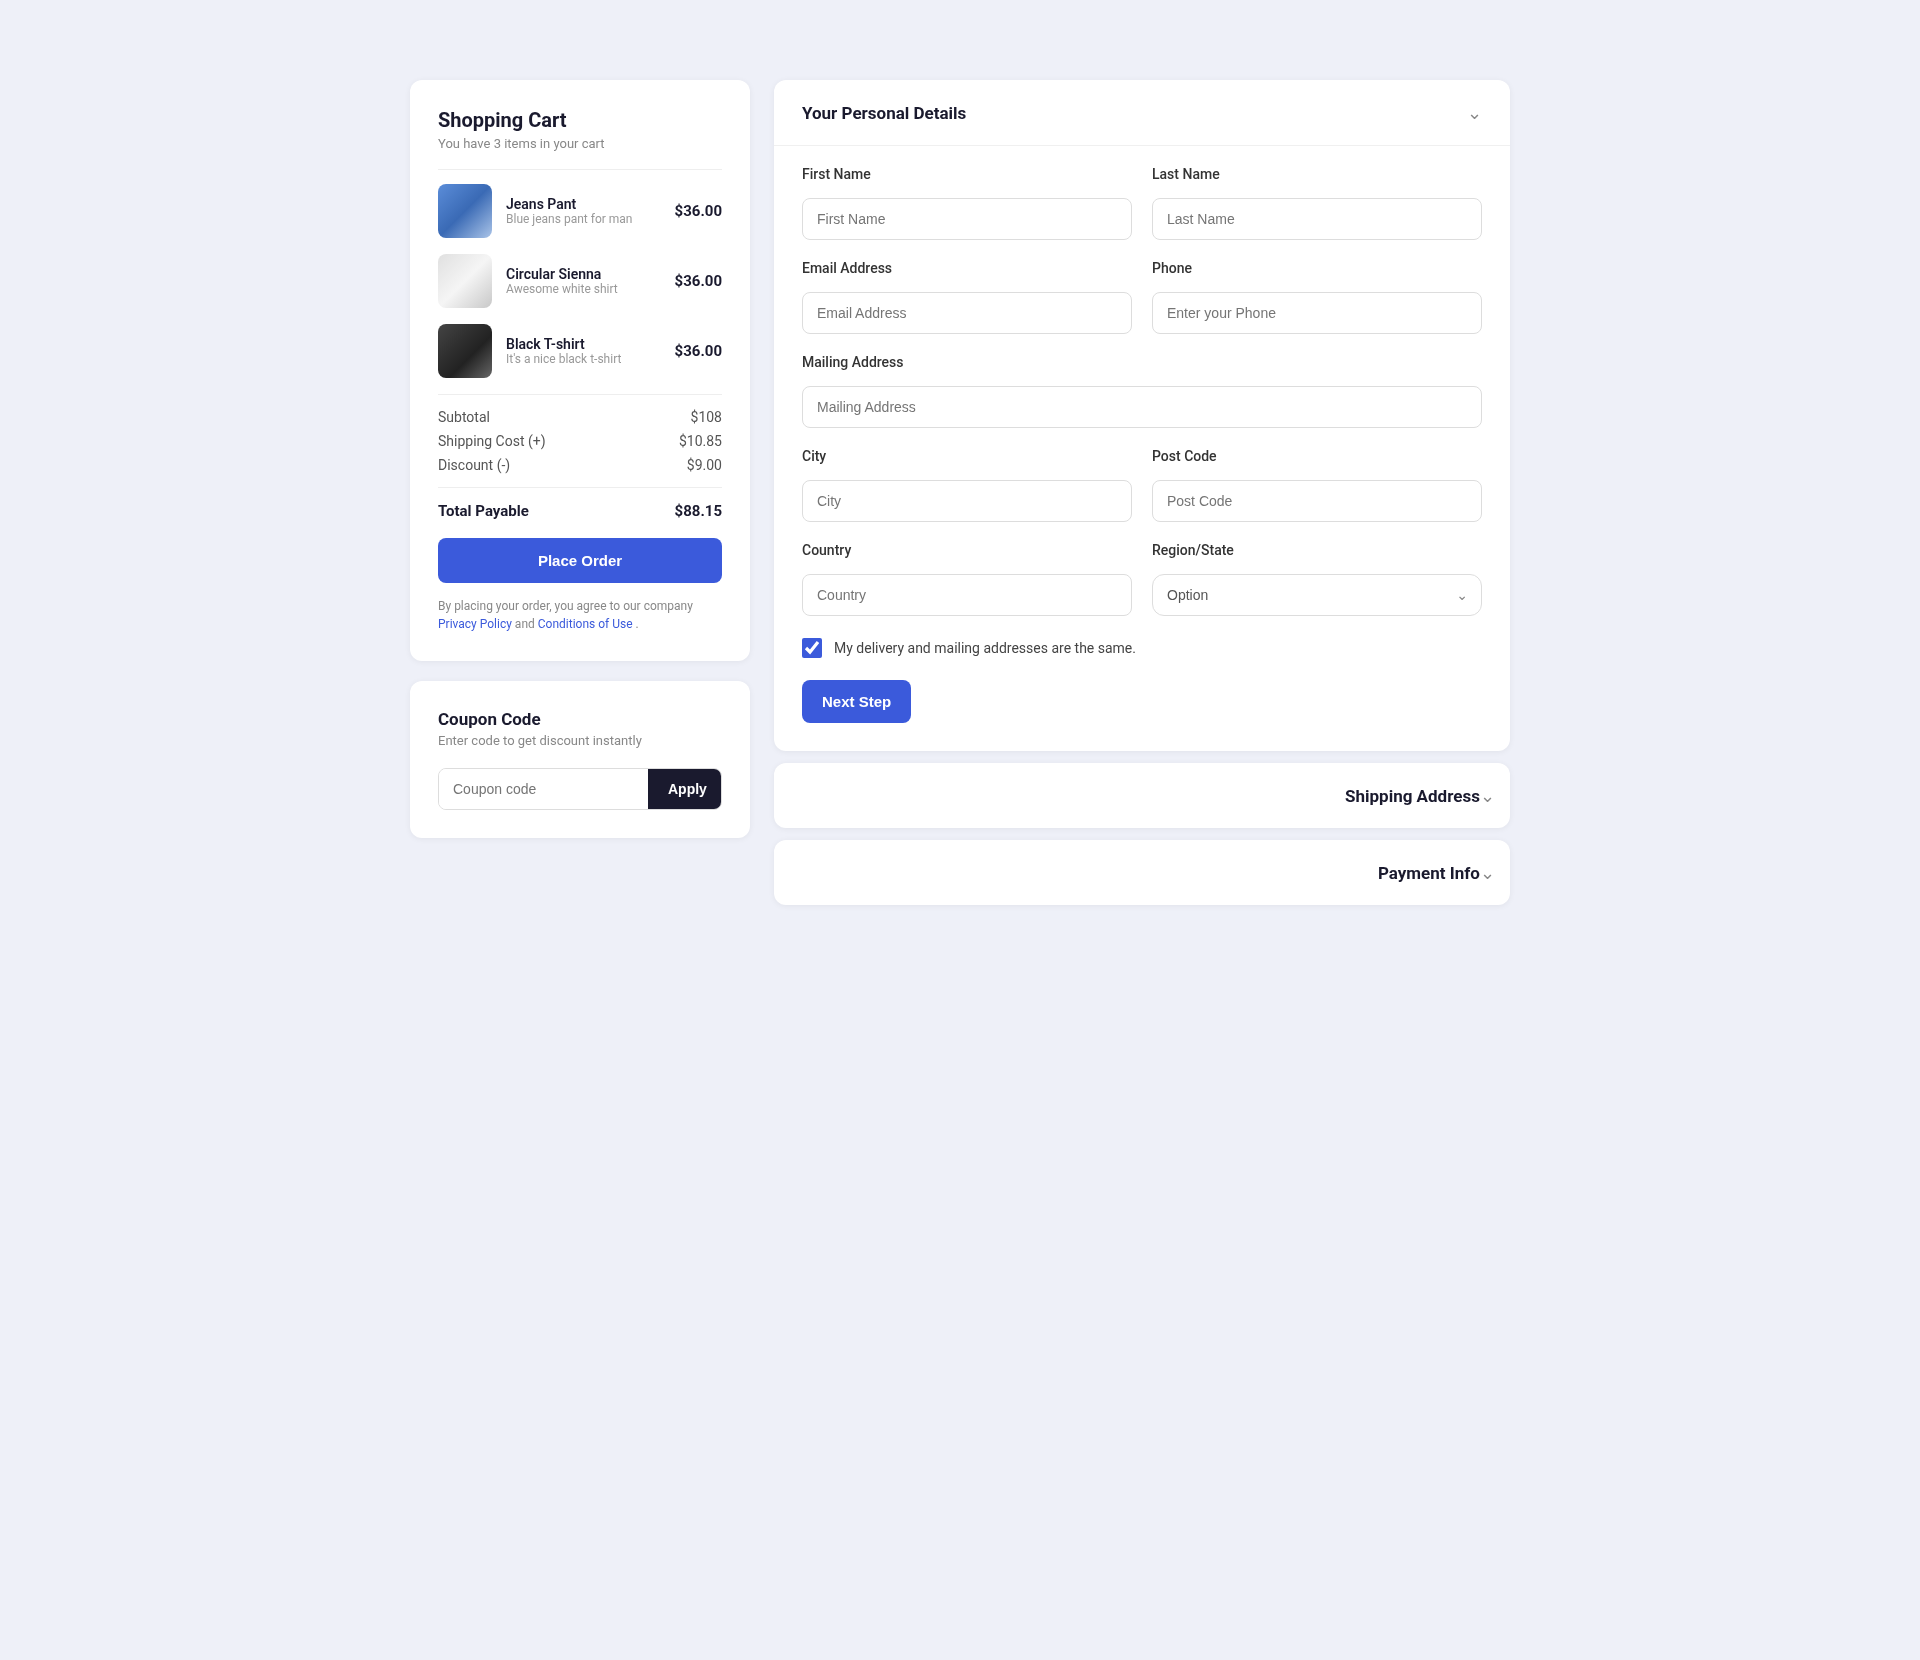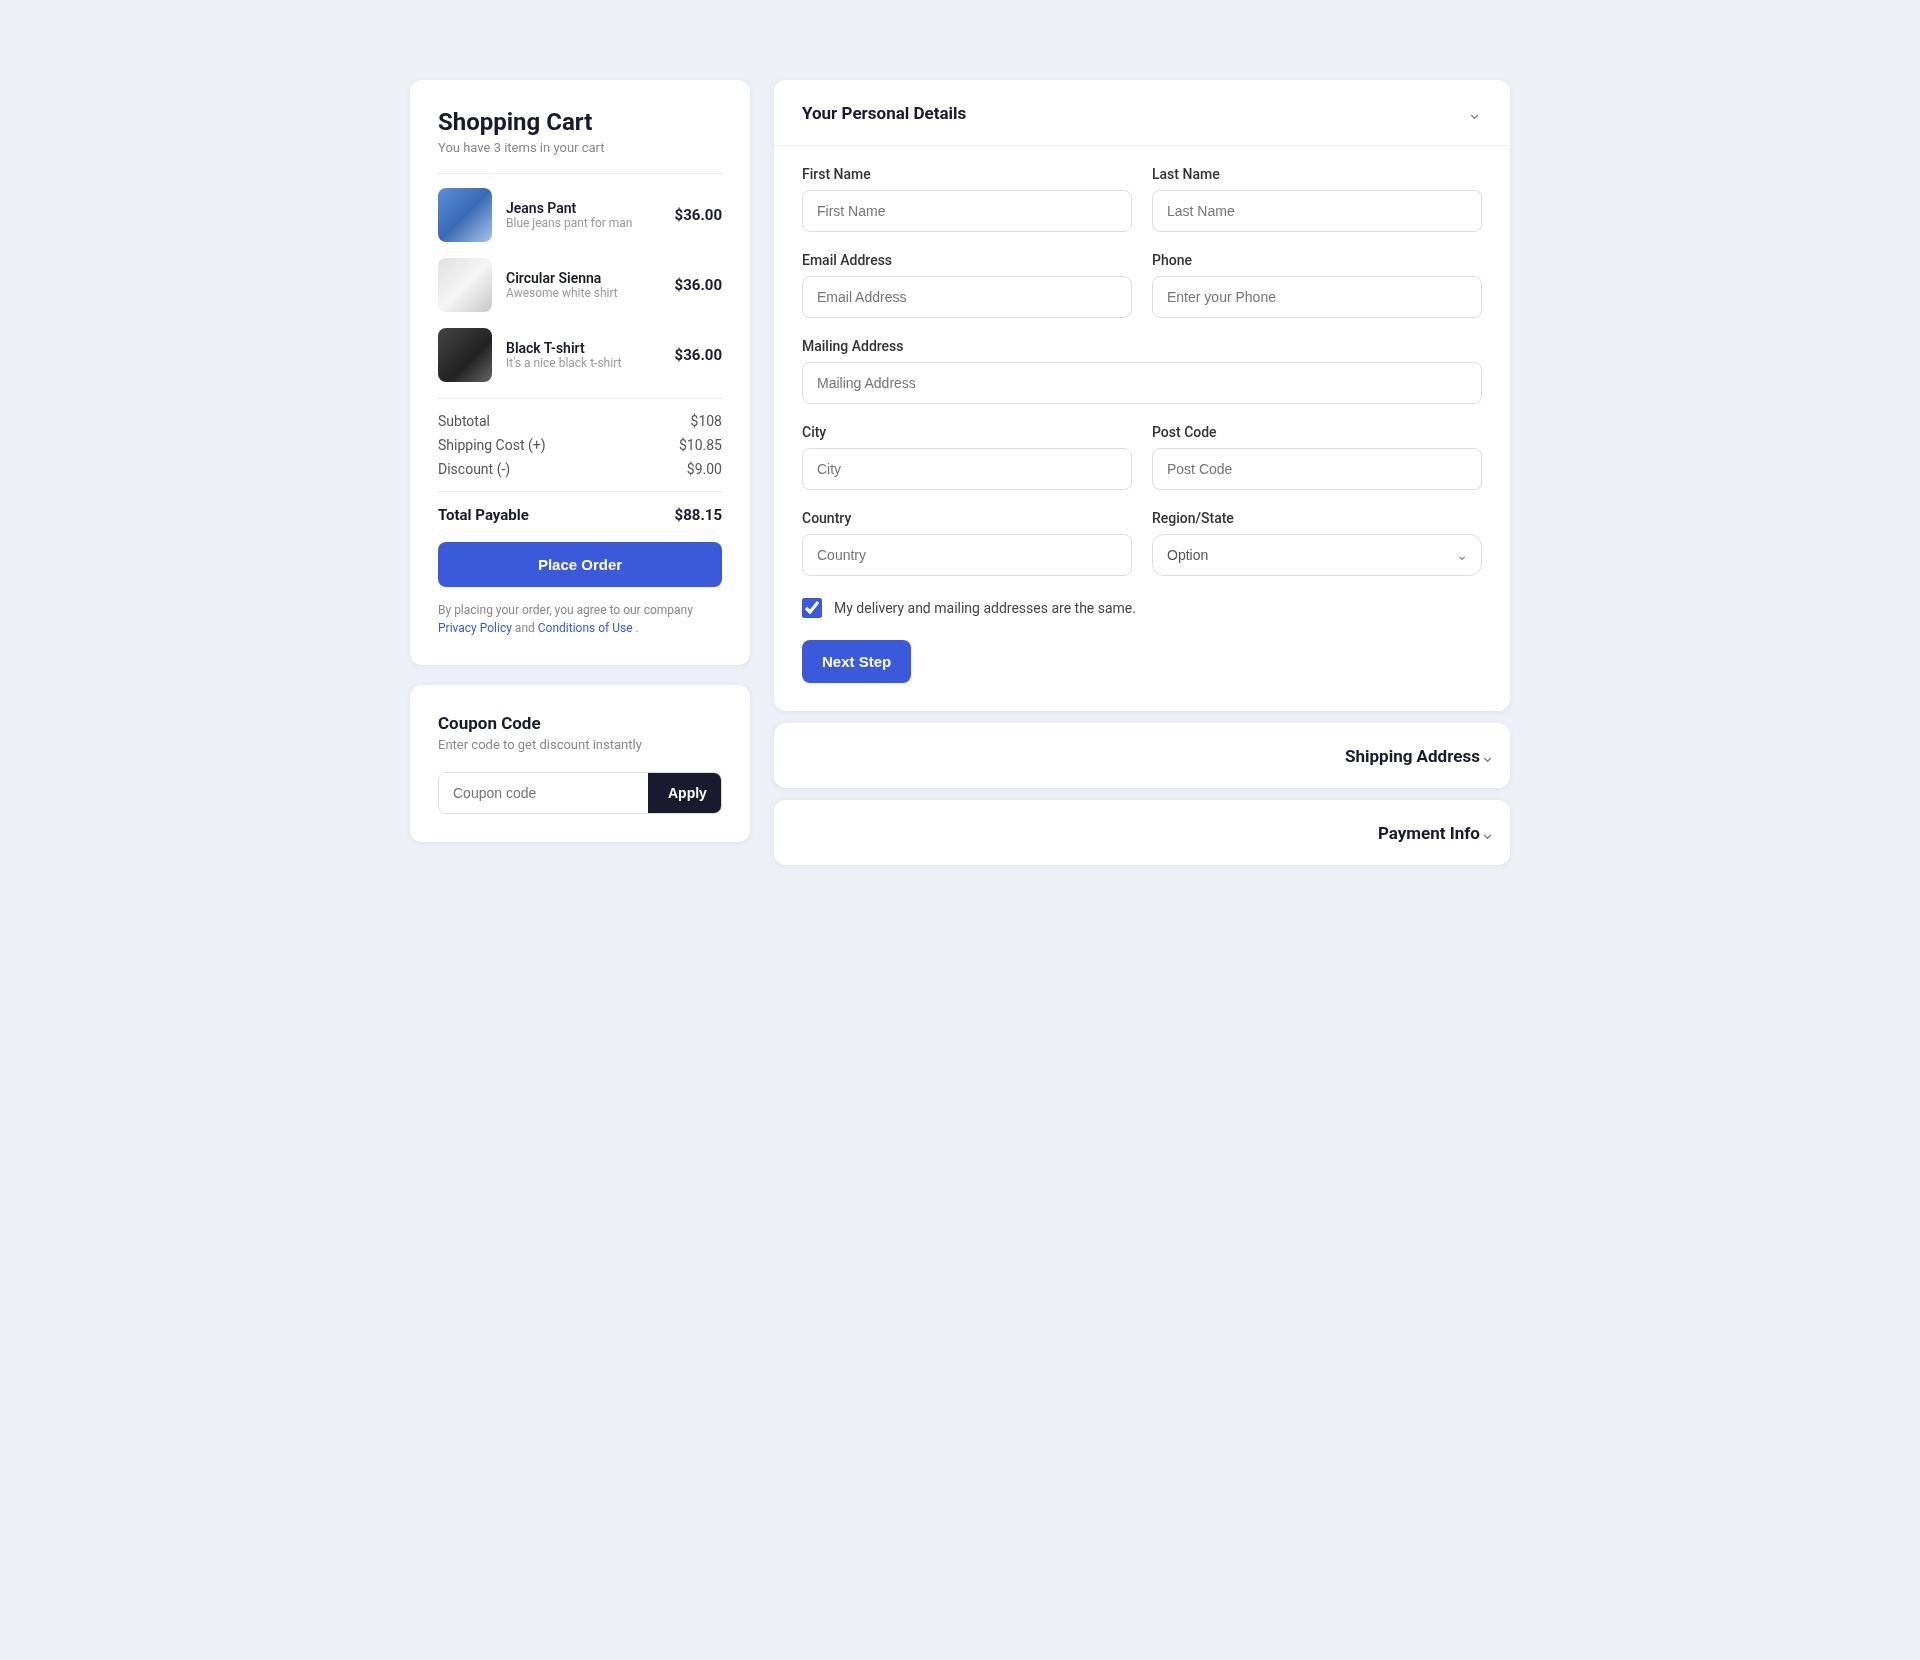--- a/index.html
+++ b/index.html
@@ -27,21 +27,21 @@
       width: 340px;
       flex-shrink: 0;
     }
     .card {
       background: #fff;
       border-radius: 12px;
       padding: 28px 28px;
       box-shadow: 0 1px 6px rgba(0,0,0,0.06);
     }
     .cart-title {
-      font-size: 24px;
+      font-size: 20px;
       font-weight: 700;
       color: #1a1a2e;
       margin-bottom: 4px;
     }
     .cart-subtitle {
       font-size: 13px;
       color: #888;
       margin-bottom: 18px;
     }
     .cart-divider {
@@ -196,21 +196,21 @@
     }
     .form-row {
       display: flex;
       gap: 20px;
       margin-top: 20px;
     }
     .form-group {
       flex: 1;
       display: flex;
       flex-direction: column;
-      gap: 8px;
+      gap: 16px;
     }
     .form-label {
       font-size: 14px;
       color: #333;
       font-weight: 500;
     }
     .form-input {
       border: 1px solid #ddd;
       border-radius: 8px;
       padding: 12px 14px;

